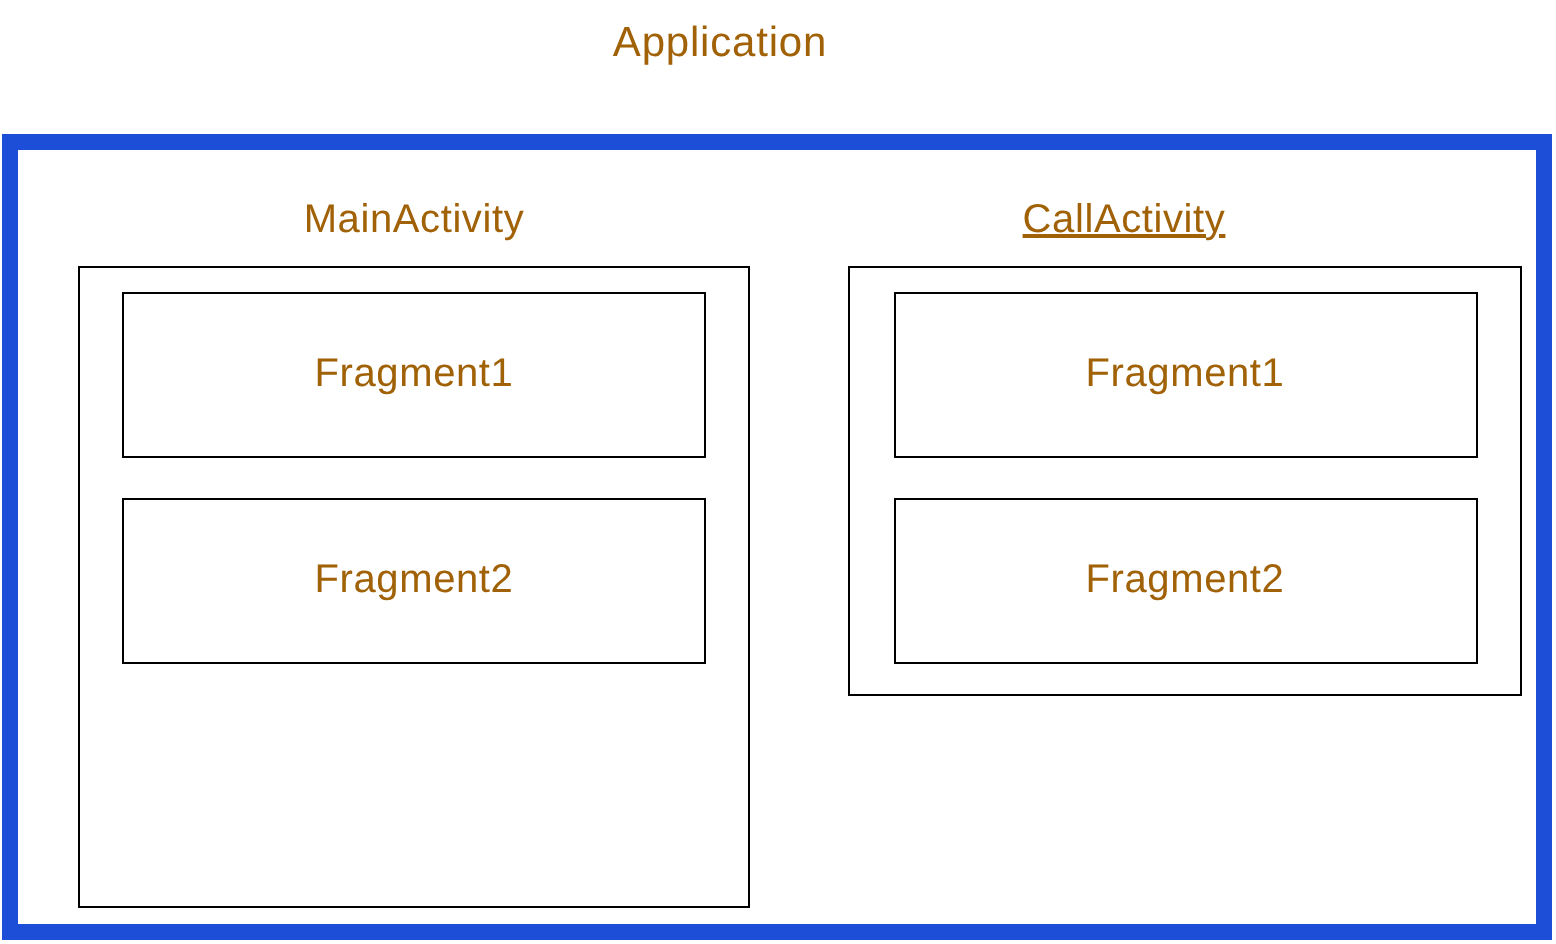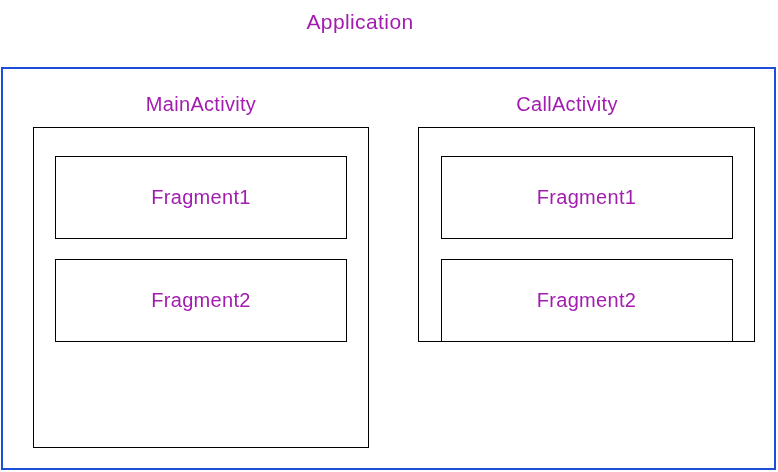--- a/index.html
+++ b/index.html
@@ -6,57 +6,58 @@
     margin: 0;
     padding: 0;
     background: #ffffff;
   }
   .page {
     position: relative;
     width: 778px;
     height: 472px;
     background: #ffffff;
     font-family: "Liberation Sans", sans-serif;
-    color: #a21caf;
+    color: #a16207;
     overflow: hidden;
   }
   .app-title {
     position: absolute;
     top: 9px;
     left: 0;
     width: 720px;
     text-align: center;
     font-size: 21px;
     letter-spacing: 0.4px;
     line-height: 26px;
   }
   .app-box {
     position: absolute;
     left: 1px;
     top: 67px;
     width: 775px;
     height: 403px;
-    border: 2px solid #1d4ed8;
+    border: 8px solid #1d4ed8;
     box-sizing: border-box;
   }
   .activity-label {
     position: absolute;
     top: 23px;
     text-align: center;
     font-size: 20px;
     letter-spacing: 0.3px;
     line-height: 25px;
   }
   .activity-label.main {
     left: 30px;
     width: 336px;
   }
   .activity-label.call {
-    left: 406px;
+    left: 395px;
     width: 316px;
+    text-decoration: underline;
   }
   .activity-box {
     position: absolute;
     border: 1.5px solid #000000;
     box-sizing: border-box;
     background: #ffffff;
   }
   .activity-box.main {
     left: 30px;
     top: 58px;
@@ -76,21 +77,21 @@
     border: 1.5px solid #000000;
     box-sizing: border-box;
     display: flex;
     align-items: center;
     justify-content: center;
     font-size: 20px;
     letter-spacing: 0.3px;
     background: #ffffff;
   }
   .fragment-box:first-child {
-    margin-top: 28px;
+    margin-top: 12px;
   }
 </style>
 </head>
 <body>
 
 <div class="page">
   <div class="app-title">Application</div>
 
   <div class="app-box">
     <div class="activity-label main">MainActivity</div>

